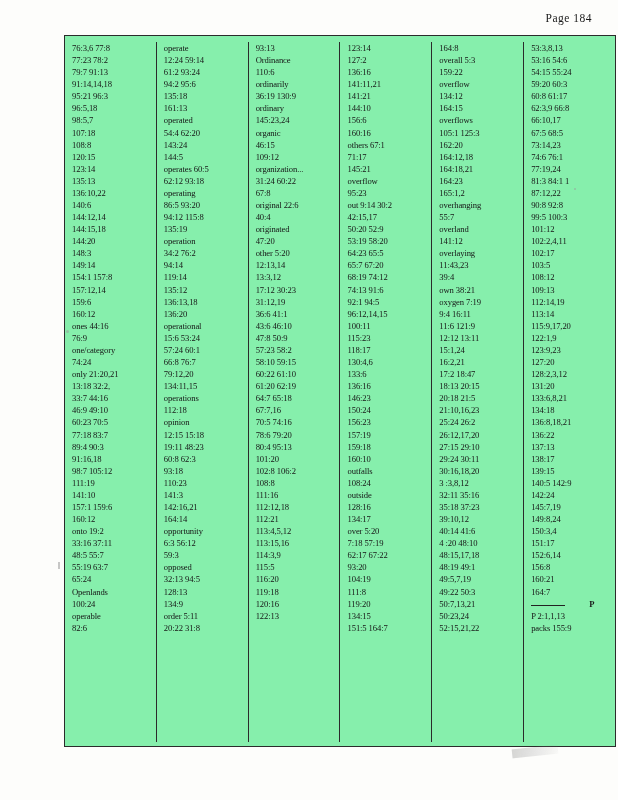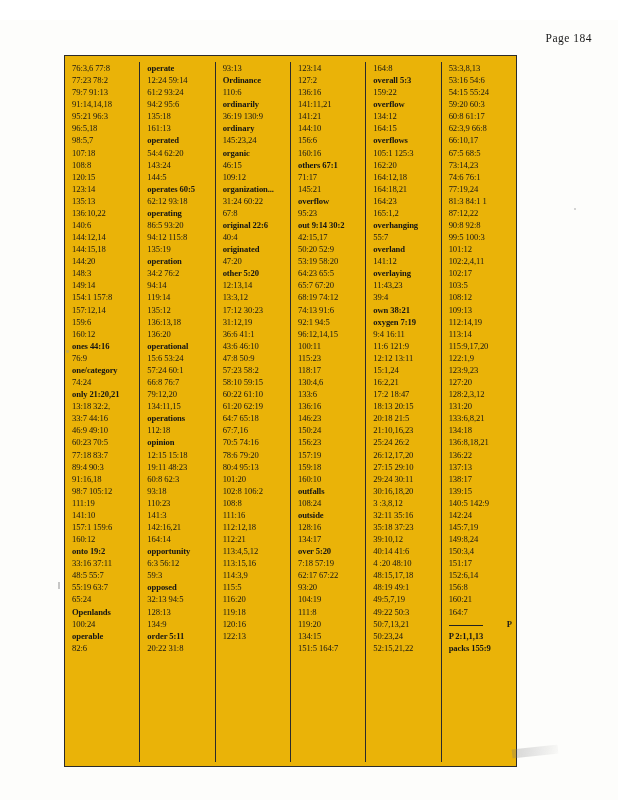--- a/index.html
+++ b/index.html
@@ -12,40 +12,39 @@
     height: 800px;
     font-family: "Liberation Serif", serif;
     color: #1a1a1a;
     position: relative;
     overflow: hidden;
   }
   #page {
     position: absolute;
     inset: 0;
     background: #fdfdfb;
-    margin-top: 20px;
   }
   .page-header {
     position: absolute;
     top: 12px;
     right: 26px;
     font-size: 11.5px;
     letter-spacing: 0.5px;
     color: #1a1a1a;
     font-family: "Liberation Serif", serif;
   }
   .index-frame {
     position: absolute;
     left: 64px;
     top: 35px;
-    width: 453px;
+    width: 552px;
     height: 712px;
     border: 1.3px solid #2b2b2b;
     box-sizing: border-box;
-    background: #eab308;
+    background: #86efac;
   }
   .columns {
     position: absolute;
     inset: 0;
     display: flex;
     box-sizing: border-box;
     padding: 6px 0 4px 0;
   }
   .col {
     flex: 1 1 0;
@@ -59,21 +58,21 @@
   }
   .entry {
     font-size: 8.6px;
     line-height: 12.08px;
     white-space: nowrap;
     letter-spacing: -0.1px;
     font-family: "Liberation Serif", serif;
     color: #151515;
   }
   .entry.head {
-    font-weight: bold;
+    font-weight: normal;
   }
   .rule {
     width: 34px;
     border-top: 1.2px solid #222;
     margin: 4px 0 1px 0;
   }
   .rule-row {
     display: flex;
     align-items: center;
     height: 12px;

